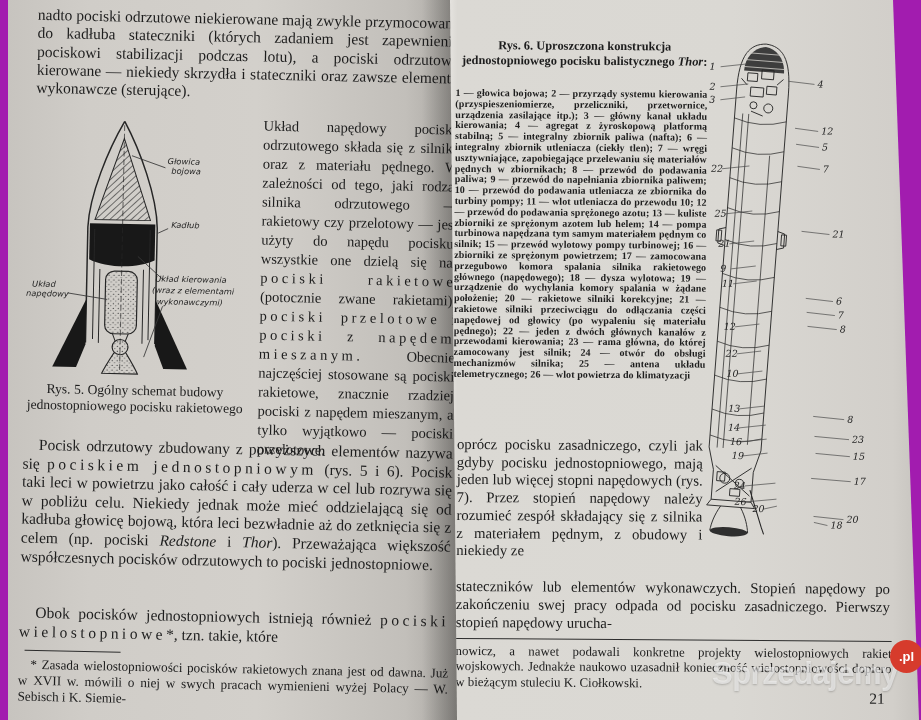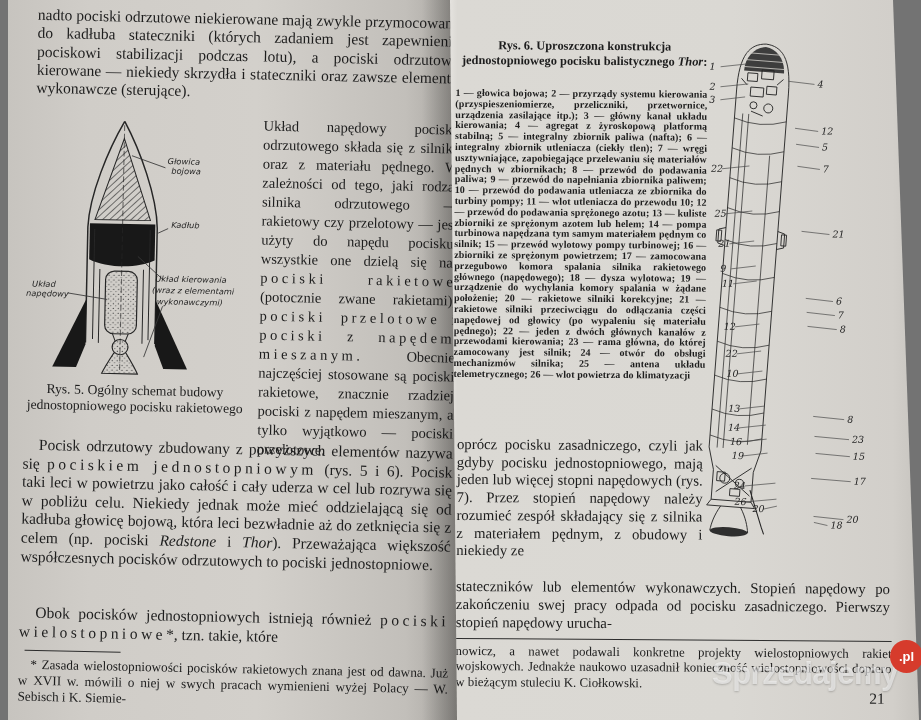--- a/index.html
+++ b/index.html
@@ -1,16 +1,16 @@
 <!DOCTYPE html>
 <html><head>
 <meta charset="utf-8">
 <style>
   html,body{margin:0;padding:0;background:#000;}
-  .photo{position:relative;width:921px;height:720px;background:#737373;overflow:hidden;
+  .photo{position:relative;width:921px;height:720px;background:#a21caf;overflow:hidden;
          font-family:"Liberation Serif",serif;color:#1d1d1d;}
   
   .left-page{position:absolute;left:8px;top:0;width:452px;height:720px;z-index:1;
              background:linear-gradient(90deg,#c7c4bf 0%,#d0cdc8 18%,#d3d0cb 55%,#c2bfba 88%,#a7a49f 100%);}
   .left-content{position:absolute;inset:0;transform:rotate(1.2deg);transform-origin:40px 10px;}
   .gutter-shadow{position:absolute;right:0;top:0;bottom:0;width:38px;z-index:3;
                  background:linear-gradient(90deg,rgba(0,0,0,0) 0%,rgba(0,0,0,0.30) 100%);pointer-events:none;}
   .lp-para-top{position:absolute;left:30px;top:6px;width:422px;margin:0;
                font-size:15.5px;line-height:18.3px;text-align:justify;}
   .lp-figure{position:absolute;left:16px;top:116px;width:236px;}

